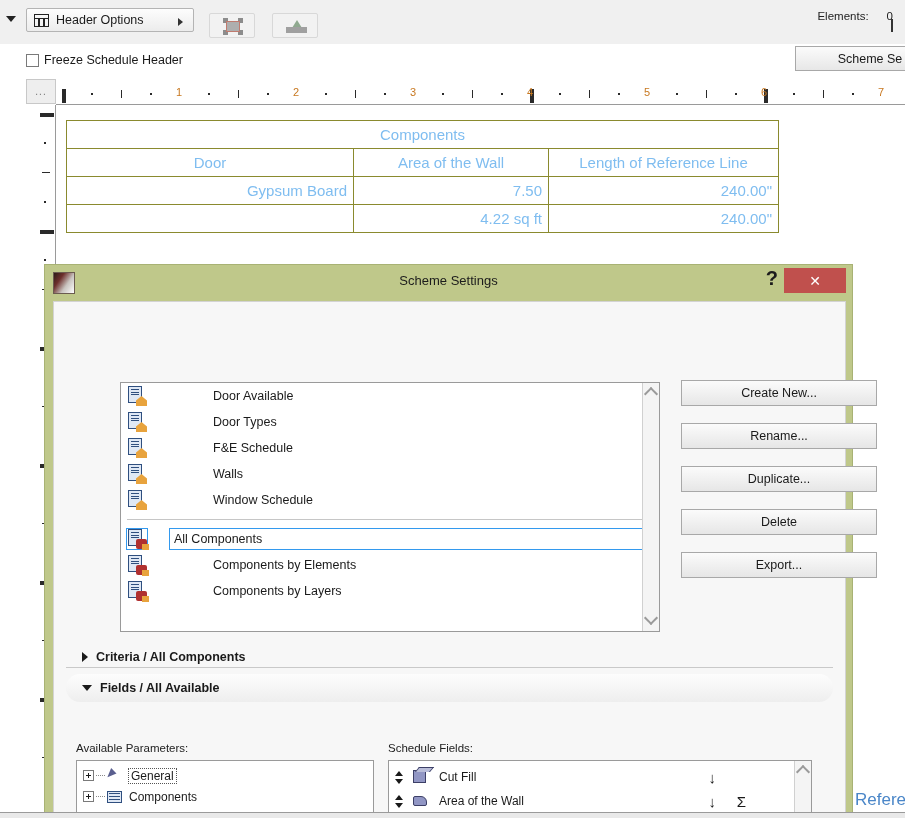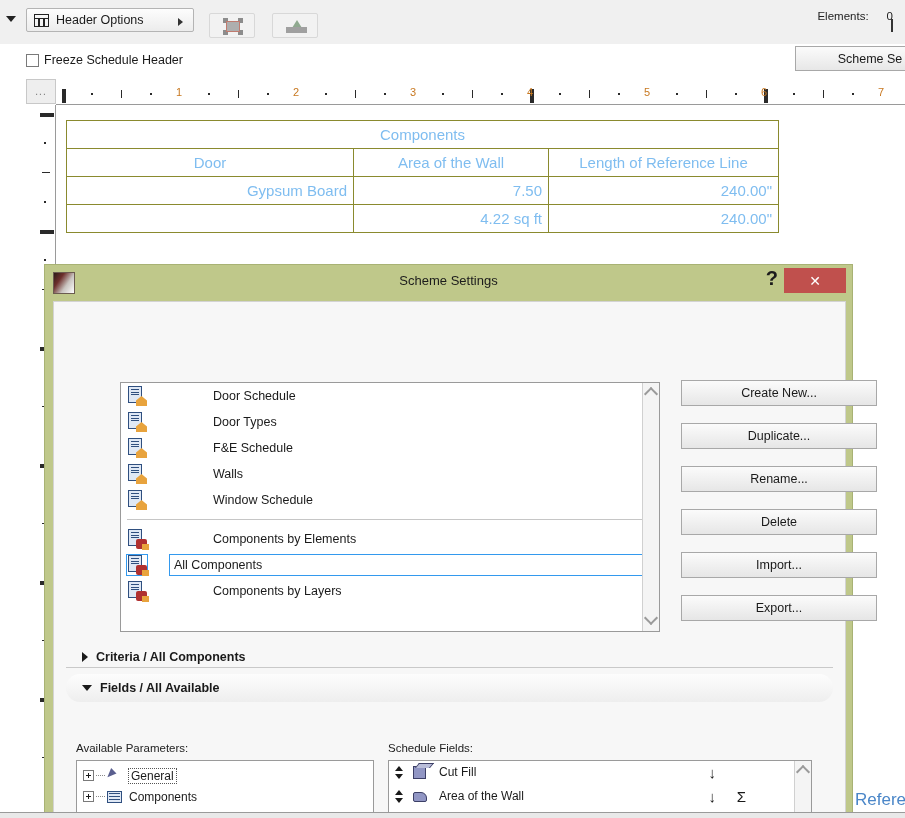--- a/index.html
+++ b/index.html
@@ -358,21 +358,21 @@
   .ic-comp::after {
     content: ""; position: absolute; left: 1px; top: 1px; right: 1px; bottom: 1px;
     background: repeating-linear-gradient(#2f4f7f 0 1px, #dfe8f5 1px 3px);
   }
   .ic-wall {
     position: absolute; left: 2px; top: 3px; width: 14px; height: 10px;
     background: #9196c4; border: 1px solid #3c3f66; border-radius: 2px 6px 2px 2px;
   }
 
   .field-row {
-    display: flex; height: 24px; padding-left: 6px;
+    display: flex; align-items: center; height: 24px; padding-left: 6px;
     font-size: 12px; position: relative;
   }
   .updown {
     width: 9px; height: 15px; position: relative; flex: none; margin-right: 7px;
   }
   .updown::before, .updown::after {
     content: ""; position: absolute; left: 0;
     border-left: 4.5px solid transparent; border-right: 4.5px solid transparent;
   }
   .updown::before { top: 1px; border-bottom: 5px solid #1a1a1a; }
@@ -549,21 +549,21 @@
     <div class="dlg-body">
 
 
       <div class="schemes-wrap">
         <div id="schemes-list-inner">
             <div class="scheme-row">
               <span class="icon-box">
                 <span class="ic-sheet"></span>
                 <span class="ic-badge house"></span>
               </span>
-              <span class="rname">Door Schedule</span>
+              <span class="rname">Door Available</span>
             </div>
             <div class="scheme-row">
               <span class="icon-box">
                 <span class="ic-sheet"></span>
                 <span class="ic-badge house"></span>
               </span>
               <span class="rname">Door Types</span>
             </div>
             <div class="scheme-row">
               <span class="icon-box">
@@ -580,54 +580,53 @@
               <span class="rname">Walls</span>
             </div>
             <div class="scheme-row">
               <span class="icon-box">
                 <span class="ic-sheet"></span>
                 <span class="ic-badge house"></span>
               </span>
               <span class="rname">Window Schedule</span>
             </div>
             <div class="scheme-div"></div>
+            <div class="scheme-row sel">
+              <span class="icon-box">
+                <span class="ic-sheet"></span>
+                <span class="ic-badge comp"></span>
+              </span>
+              <span class="rname">All Components</span>
+            </div>
             <div class="scheme-row">
               <span class="icon-box">
                 <span class="ic-sheet"></span>
                 <span class="ic-badge comp"></span>
               </span>
               <span class="rname">Components by Elements</span>
-            </div>
-            <div class="scheme-row sel">
-              <span class="icon-box">
-                <span class="ic-sheet"></span>
-                <span class="ic-badge comp"></span>
-              </span>
-              <span class="rname">All Components</span>
             </div>
             <div class="scheme-row">
               <span class="icon-box">
                 <span class="ic-sheet"></span>
                 <span class="ic-badge comp"></span>
               </span>
               <span class="rname">Components by Layers</span>
             </div>
           </div>
         <div class="sb">
           <span class="chev up"></span>
           <span class="chev dn"></span>
         </div>
       </div>
 
       <div class="side-btns" id="side-btns">
           <div class="sbtn">Create New...</div>
+          <div class="sbtn">Rename...</div>
           <div class="sbtn">Duplicate...</div>
-          <div class="sbtn">Rename...</div>
           <div class="sbtn">Delete</div>
-          <div class="sbtn">Import...</div>
           <div class="sbtn">Export...</div>
         </div>
 
       <div class="section-bar thin" style="position:absolute;left:6px;right:6px;top:342px;align-items:center;">
         <span class="tw collapsed"></span>
         <span class="stitle">Criteria / All Components</span>
       </div>
       <div class="section-bar" style="position:absolute;left:6px;right:6px;top:366px;">
         <span class="tw"></span>
         <span class="stitle">Fields / All Available</span>

